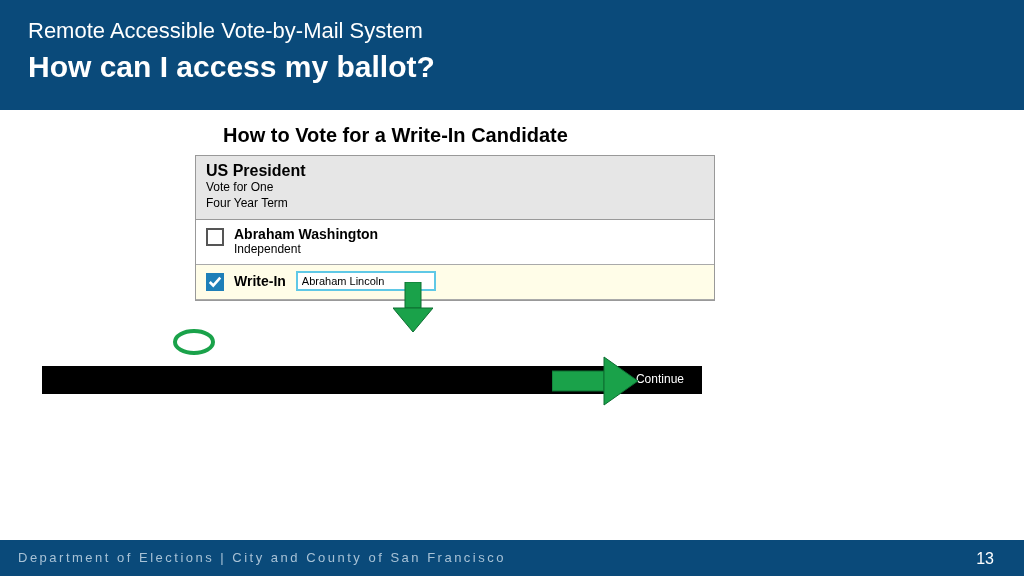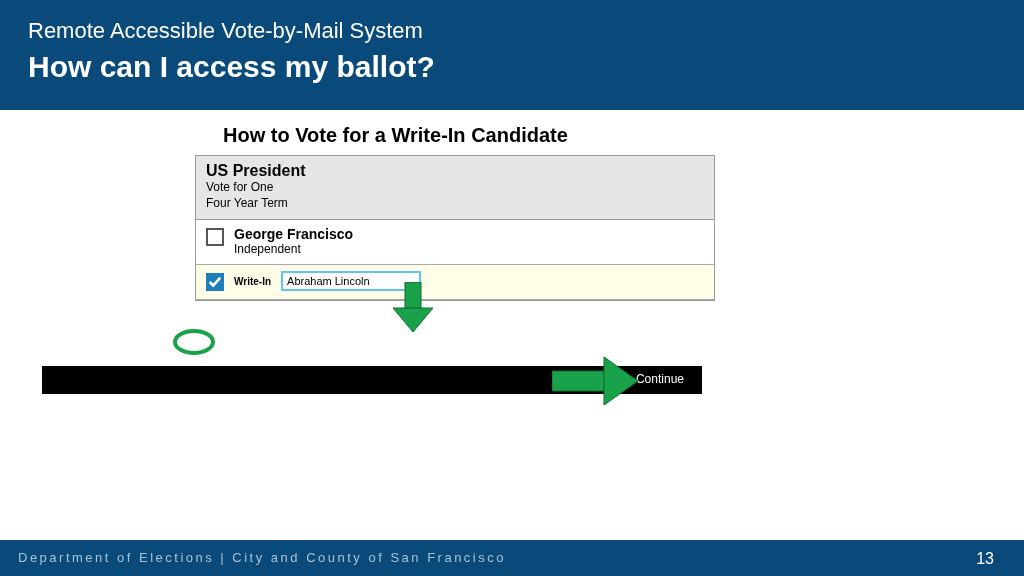--- a/index.html
+++ b/index.html
@@ -47,21 +47,21 @@
   .checkbox {
     width: 18px; height: 18px; border: 2px solid #555;
     background: #fff; flex: 0 0 auto; margin-top: 2px;
     display:flex; align-items:center; justify-content:center;
   }
   .checkbox.checked { background: #1e7fb8; border-color:#1e7fb8; position:relative; }
 
   .cand-name { font-size: 14px; font-weight: 700; }
   .cand-party { font-size: 12px; }
 
-  .writein-label { font-size: 10px; font-weight: 700; }
+  .writein-label { font-size: 14px; font-weight: 700; }
   .writein-input {
     border: 2px solid #5fc8e6;
     font-size: 11px;
     padding: 2px 4px;
     width: 140px;
     height: 20px;
     background: #fff;
   }
 
   
@@ -108,21 +108,21 @@
   <div class="contest">
     <div class="contest-header">
       <div class="contest-title">US President</div>
       <div class="contest-meta">Vote for One</div>
       <div class="contest-meta">Four Year Term</div>
     </div>
 
     <div class="candidate-row">
       <div class="checkbox"></div>
       <div>
-        <div class="cand-name">George Francisco</div>
+        <div class="cand-name">Abraham Washington</div>
         <div class="cand-party">Independent</div>
       </div>
     </div>
 
 
     <div class="candidate-row writein-row">
       <div class="checkbox checked">
         <svg viewBox="0 0 16 16" width="14" height="14">
             <path d="M2 8 l4 4 l8 -9" stroke="#fff" stroke-width="3" fill="none"></path>
           </svg>

